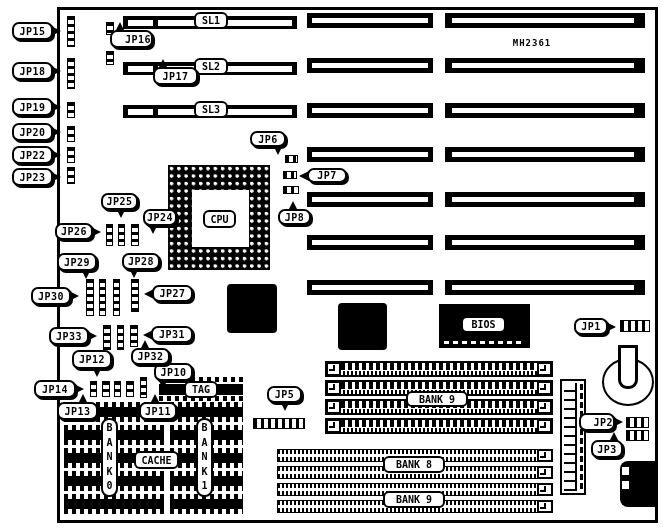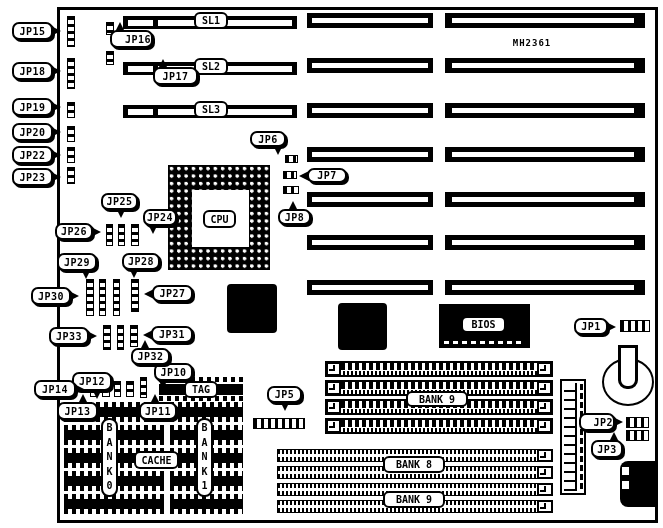--- a/index.html
+++ b/index.html
@@ -266,21 +266,21 @@
       <div class="tri up" style="left: 45%;"></div>
     </div>
     <div class="abs callout" style="left: 154px; top: 363px; width: 39px; height: 18px; z-index: 30;">
       <span>JP10</span>
       <div class="tri down" style="left: 20%;"></div>
     </div>
     <div class="abs callout" style="left: 139px; top: 402px; width: 38px; height: 18px; z-index: 30;">
       <span>JP11</span>
       <div class="tri up" style="left: 40%;"></div>
     </div>
-    <div class="abs callout" style="left: 72px; top: 372px; width: 40px; height: 19px; z-index: 30;">
+    <div class="abs callout" style="left: 72px; top: 350px; width: 40px; height: 19px; z-index: 30;">
       <span>JP12</span>
       <div class="tri down" style="left: 65%;"></div>
     </div>
     <div class="abs callout" style="left: 57px; top: 402px; width: 41px; height: 18px; z-index: 30;">
       <span>JP13</span>
       <div class="tri up" style="left: 65%;"></div>
     </div>
     <div class="abs callout" style="left: 34px; top: 380px; width: 42px; height: 18px; z-index: 30;">
       <span>JP14</span>
       <div class="tri right"></div>

